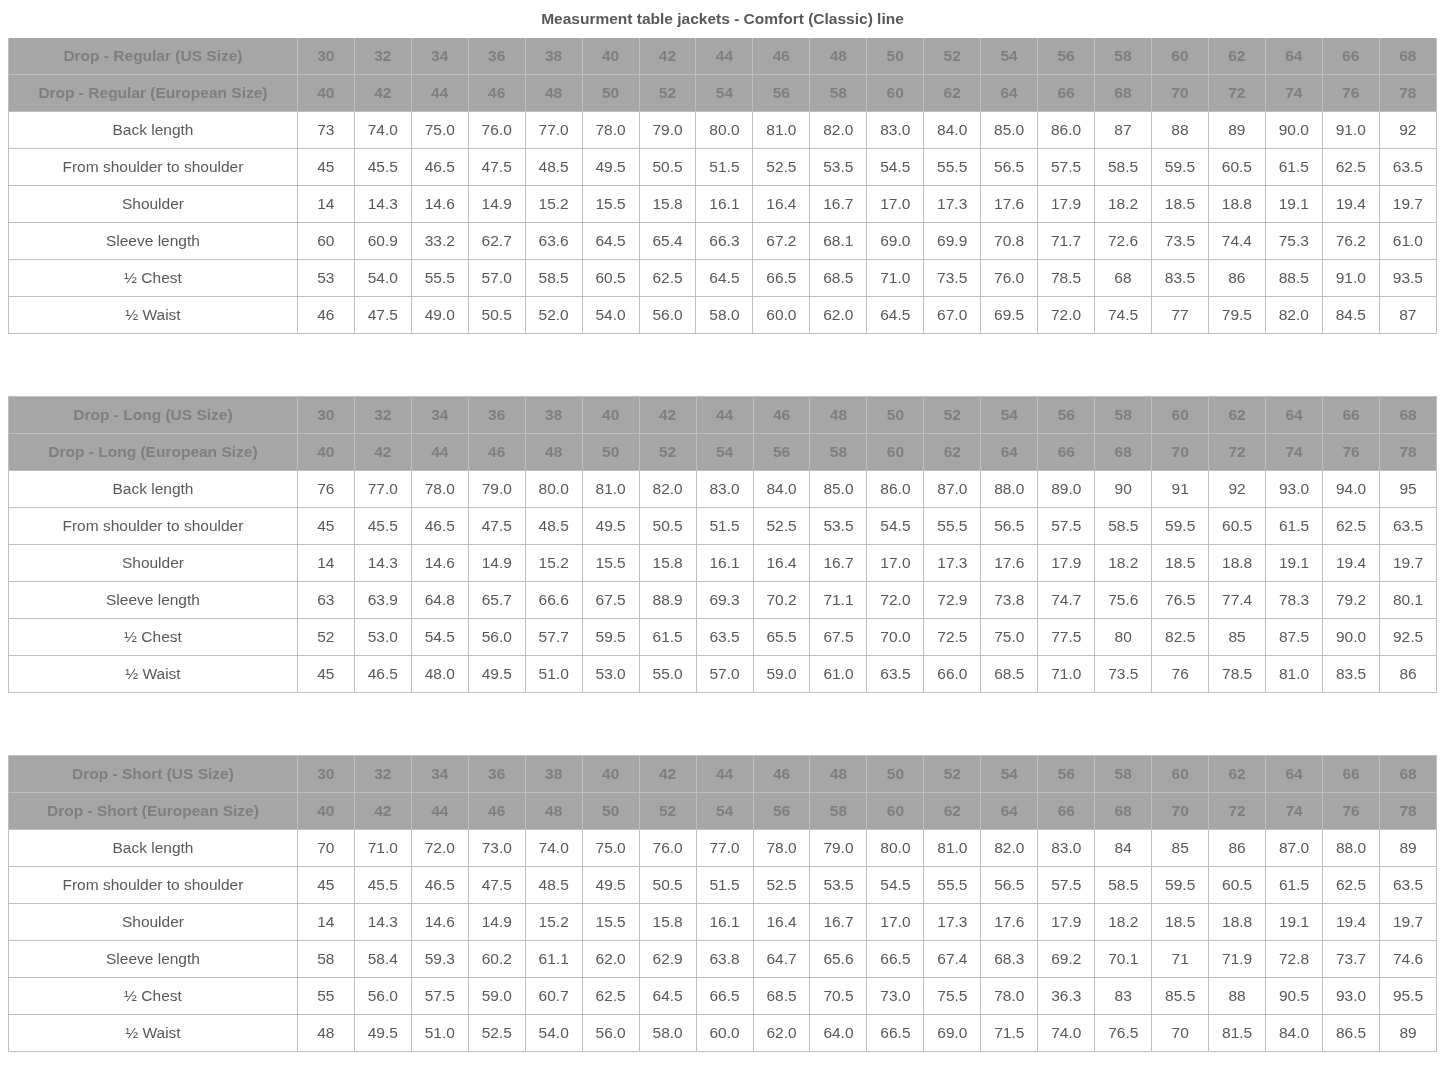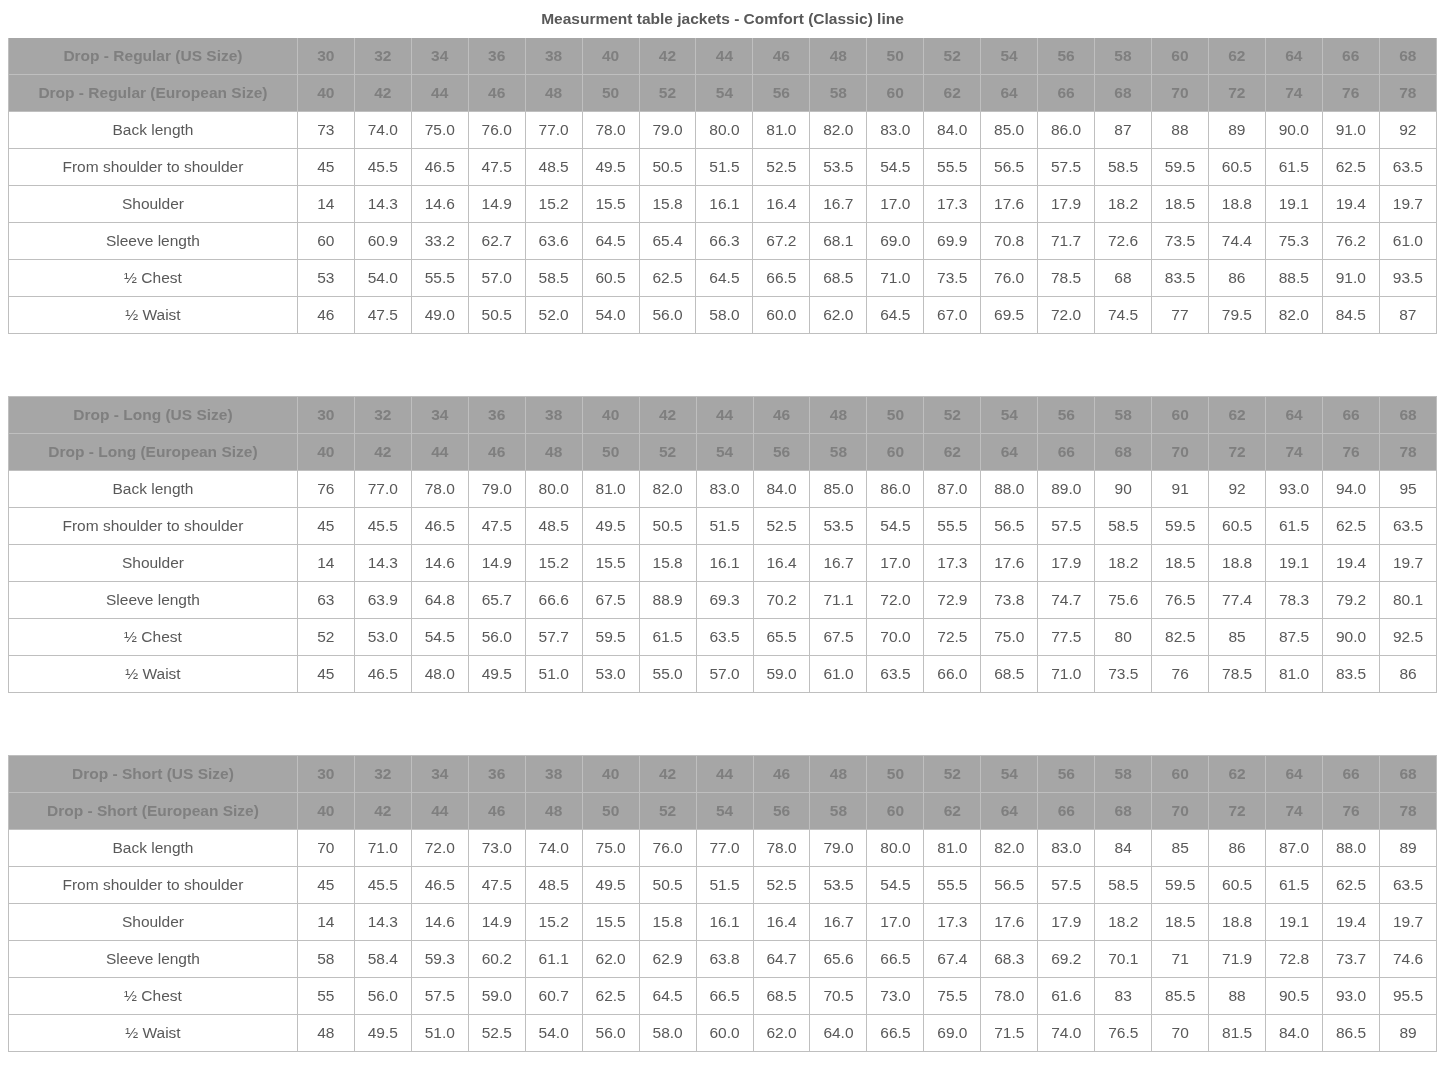--- a/index.html
+++ b/index.html
@@ -669,21 +669,21 @@
             <td>59.0</td>
             <td>60.7</td>
             <td>62.5</td>
             <td>64.5</td>
             <td>66.5</td>
             <td>68.5</td>
             <td>70.5</td>
             <td>73.0</td>
             <td>75.5</td>
             <td>78.0</td>
-            <td>61.6</td>
+            <td>36.3</td>
             <td>83</td>
             <td>85.5</td>
             <td>88</td>
             <td>90.5</td>
             <td>93.0</td>
             <td>95.5</td>
           </tr>
           <tr>
             <td class="row-label">½ Waist</td>
             <td>48</td>

